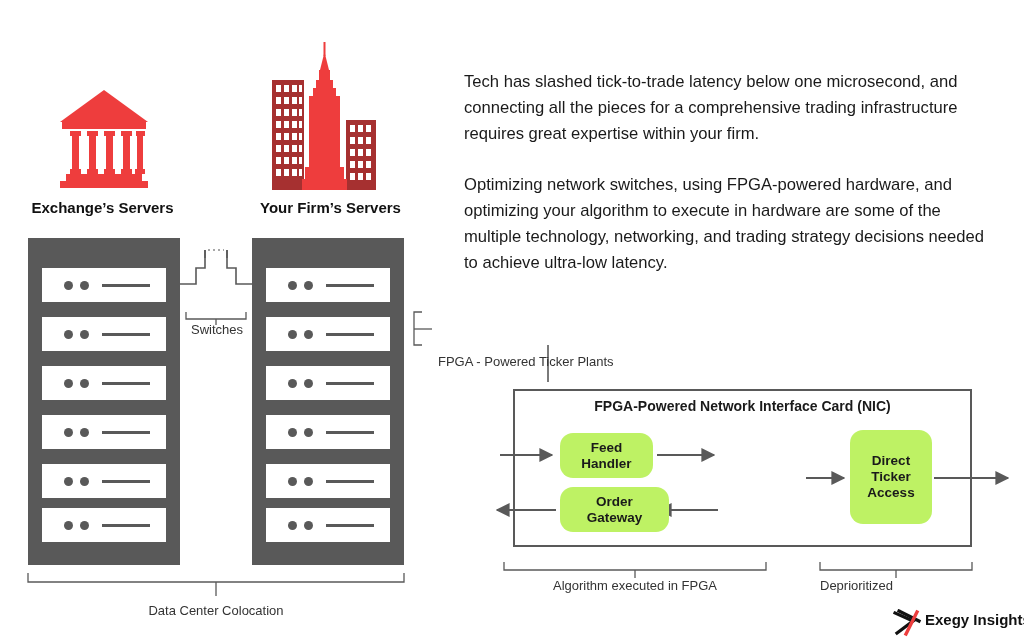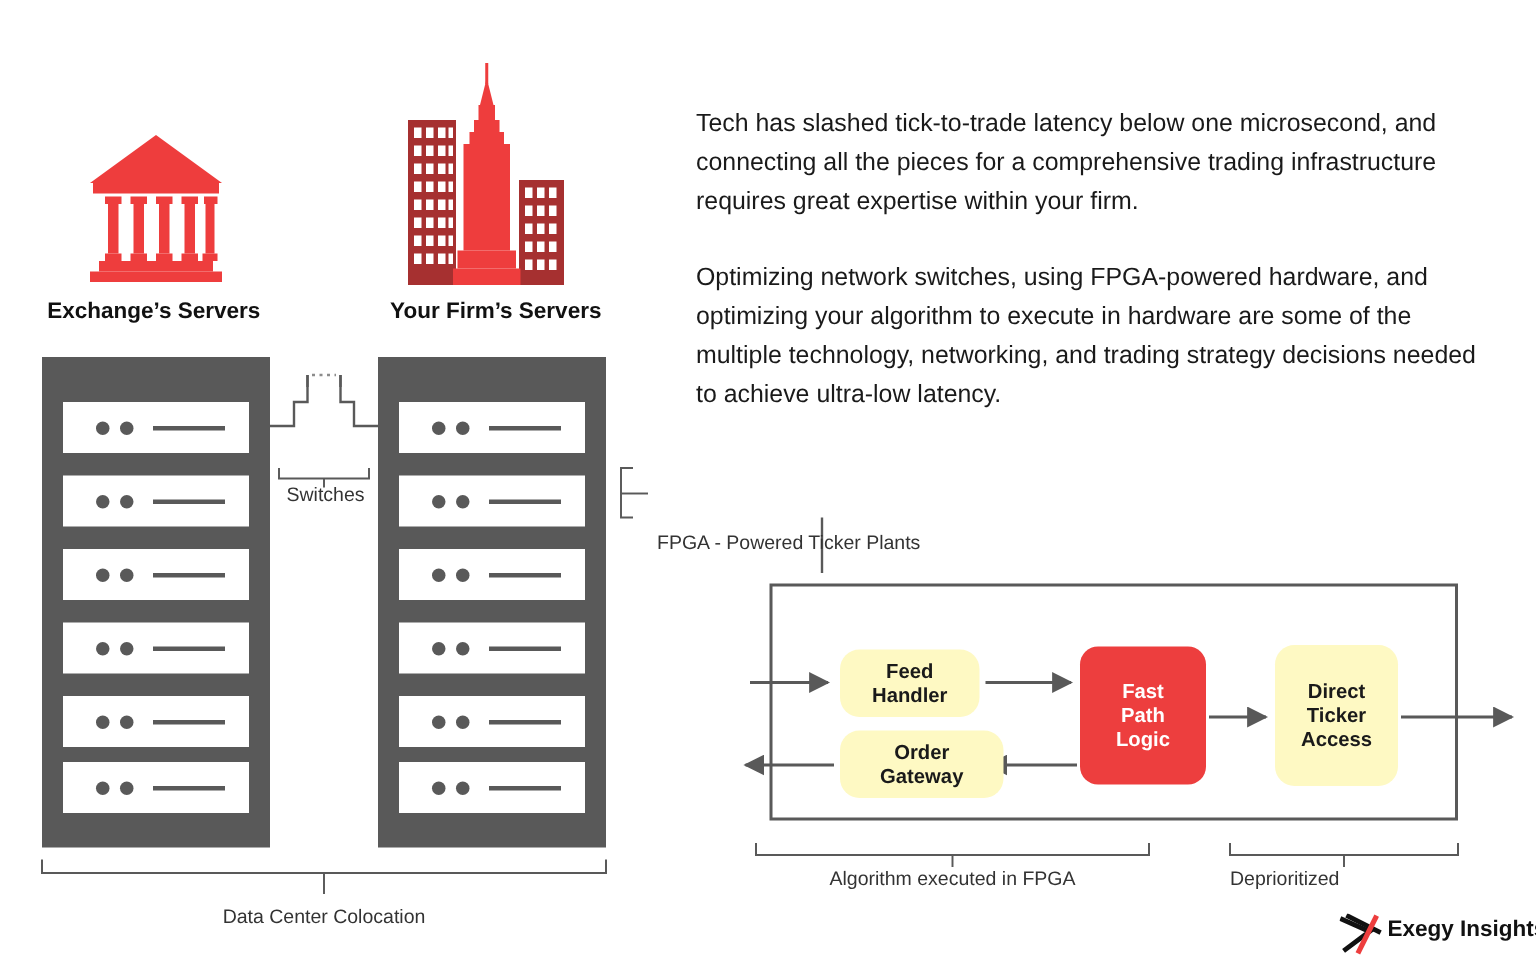--- a/index.html
+++ b/index.html
@@ -68,21 +68,21 @@
   
   .nicbox{
     position:absolute;left:513px;top:389px;width:459px;height:158px;
     border:2px solid #595959;box-sizing:border-box;background:transparent;
   }
   .nictitle{
     position:absolute;left:513px;top:398px;width:459px;text-align:center;
     font-size:14px;font-weight:bold;color:#1a1a1a;white-space:nowrap;
   }
   .node{
-    position:absolute;border-radius:13px;background:#fef9c3;
+    position:absolute;border-radius:13px;background:#bef264;
     display:flex;align-items:center;justify-content:center;text-align:center;
     font-size:13.5px;font-weight:bold;color:#1a1a1a;line-height:16px;
   }
   #node-feed{left:560px;top:433px;width:93px;height:45px;}
   #node-order{left:560px;top:487px;width:109px;height:45px;}
   #node-fast{left:720px;top:431px;width:84px;height:92px;background:#ED3E3E;color:#fff;border-radius:12px;}
   #node-dma{left:850px;top:430px;width:82px;height:94px;}
 
   svg.overlay{position:absolute;left:0;top:0;width:1024px;height:641px;pointer-events:none;}
 
@@ -321,42 +321,36 @@
       <path d="M820,562 L820,570 L972,570 L972,562"></path>
       <path d="M896,570 L896,578"></path>
     </g>
   </svg>
 
   <div class="swlabel">Switches</div>
   <div class="bracelabel" id="lbl-colocation">Data Center Colocation</div>
   <div class="bracelabel" id="lbl-ticker">FPGA - Powered Ticker Plants</div>
 
   <div class="nicbox"></div>
+  <div class="nictitle">FPGA-Powered Network Interface Card (NIC)</div>
 
   <div class="node" id="node-feed">
     <div>
       <div>Feed</div>
       <div>Handler</div>
     </div>
   </div>
 
   <div class="node" id="node-order">
     <div>
       <div>Order</div>
       <div>Gateway</div>
     </div>
   </div>
 
-  <div class="node" id="node-fast">
-    <div>
-      <div>Fast</div>
-      <div>Path</div>
-      <div>Logic</div>
-    </div>
-  </div>
 
   <div class="node" id="node-dma">
     <div>
       <div>Direct</div>
       <div>Ticker</div>
       <div>Access</div>
     </div>
   </div>
 
   <div class="bracelabel" id="lbl-algo">Algorithm executed in FPGA</div>

